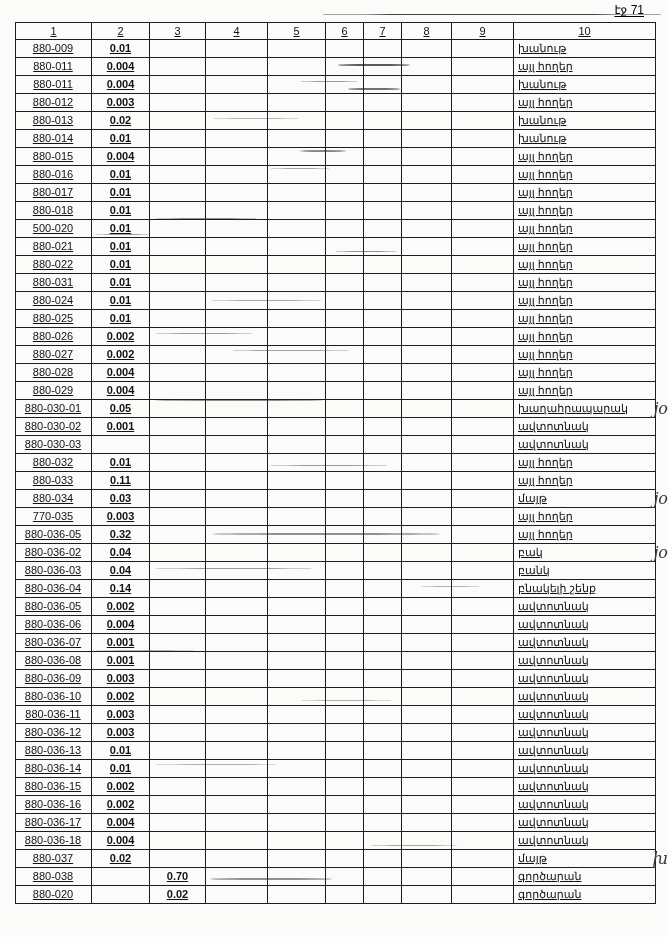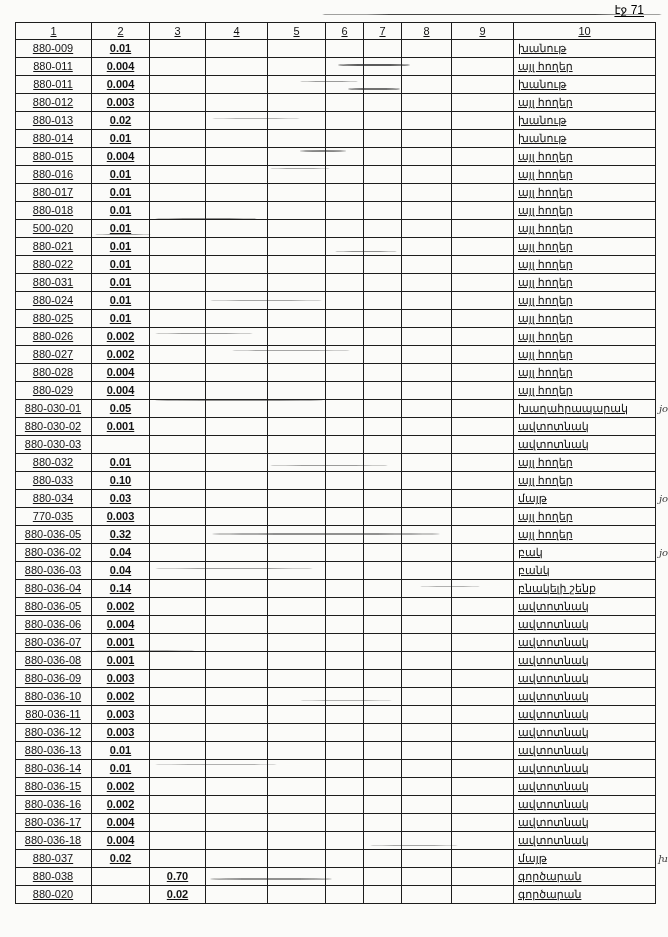--- a/index.html
+++ b/index.html
@@ -20,21 +20,21 @@
     font-size:11px;line-height:15px;white-space:nowrap;overflow:hidden;
     position:relative;vertical-align:middle;
   }
   .doc thead th{font-weight:normal;text-align:center;height:16px;}
   .doc td.c1{text-align:center;padding-left:2px;}
   .doc td.c2,.doc td.c3{text-align:center;font-weight:bold;}
   .doc td.c10{text-align:left;padding-left:4px;overflow:visible;}
   .u{text-decoration:underline;text-underline-offset:1px;text-decoration-thickness:1px;}
   .annot{
     position:absolute;right:-13px;top:1px;font-family:"DejaVu Serif",serif;
-    font-style:italic;font-size:10px;color:#3a3a3a;text-decoration:none;
+    font-style:italic;font-size:16px;color:#3a3a3a;text-decoration:none;
   }
   .smudge{position:absolute;background:#262626;border-radius:45%;pointer-events:none;}
 </style>
 </head>
 <body>
 
 <div class="page">
 
   <div class="page-number">էջ 71</div>
 
@@ -349,21 +349,21 @@
           <td class="c4"></td>
           <td class="c5"></td>
           <td class="c6"></td>
           <td class="c7"></td>
           <td class="c8"></td>
           <td class="c9"></td>
           <td class="c10"><span class="u">այլ հողեր</span></td>
         </tr>
         <tr>
           <td class="c1"><span class="u">880-033</span></td>
-          <td class="c2"><span class="u">0.10</span></td>
+          <td class="c2"><span class="u">0.11</span></td>
           <td class="c3"></td>
           <td class="c4"></td>
           <td class="c5"></td>
           <td class="c6"></td>
           <td class="c7"></td>
           <td class="c8"></td>
           <td class="c9"></td>
           <td class="c10"><span class="u">այլ հողեր</span></td>
         </tr>
         <tr>

